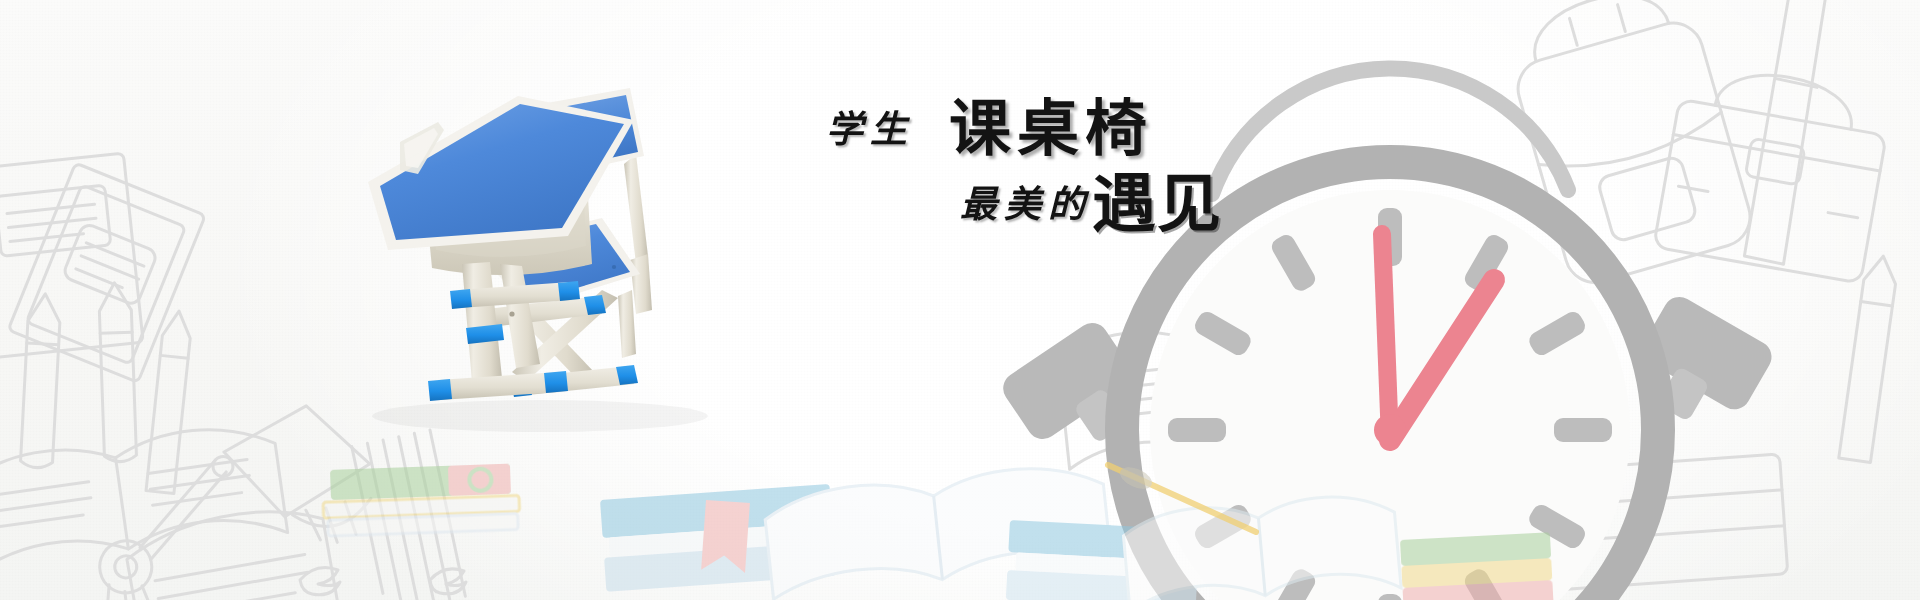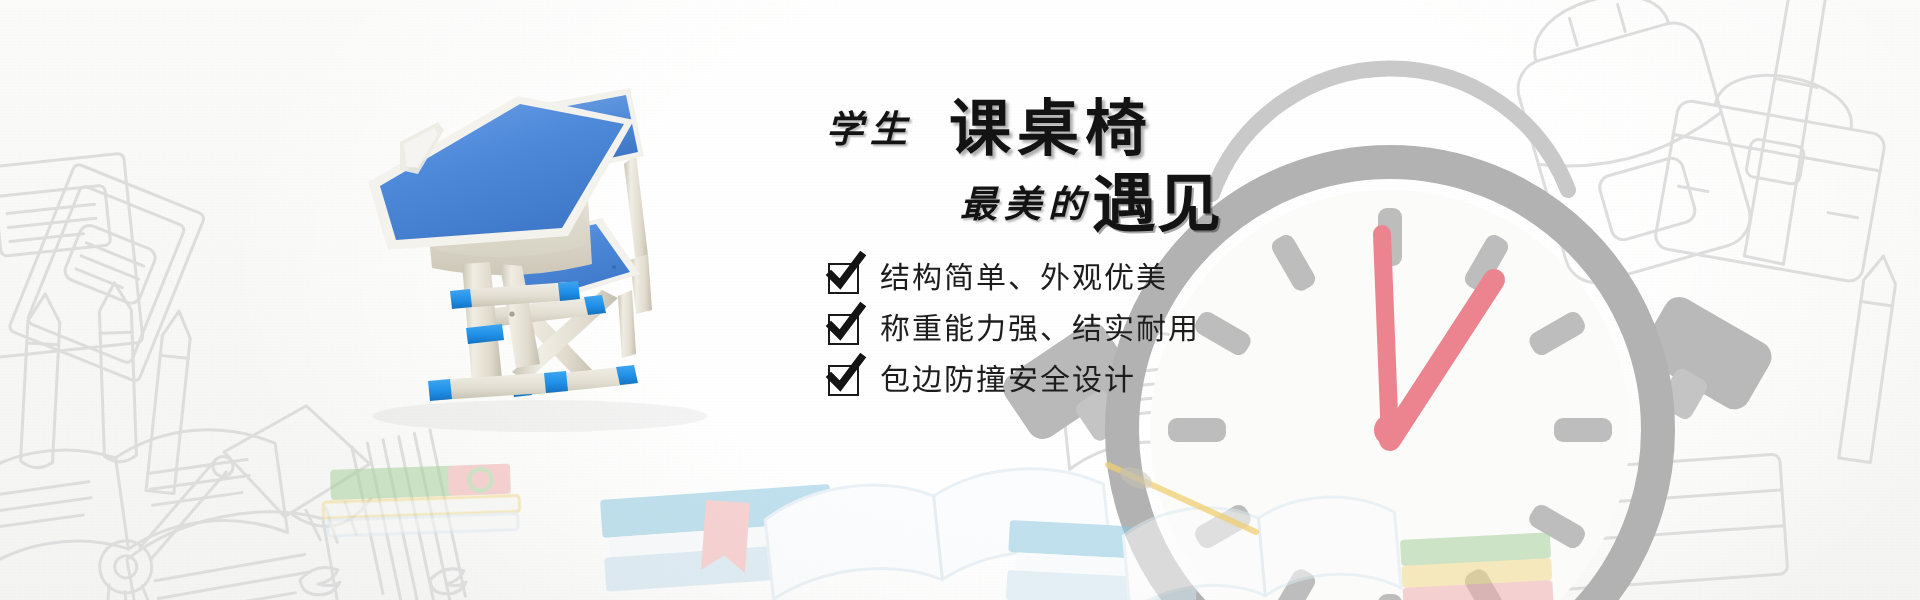--- a/index.html
+++ b/index.html
@@ -486,45 +486,15 @@
   <div class="copy">
 
     <div class="title-line title-l1">
       <span class="t-brush">学生</span><span class="t-brush-big">课桌椅</span>
     </div>
 
     <div class="title-line title-l2">
       <span class="t-brush">最美的</span><span class="t-black">遇见</span>
     </div>
 
-    <div class="features">
-
-      <div class="feature-row">
-        <span class="check-box">
-          <svg viewBox="0 0 40 40" aria-hidden="true">
-            <path d="M5 21 L14 30 L35 2" fill="none" stroke="#141414" stroke-width="7.5" stroke-linecap="square" stroke-linejoin="miter"></path>
-          </svg>
-        </span>
-        <span class="feature-text">结构简单、外观优美</span>
-      </div>
-
-      <div class="feature-row">
-        <span class="check-box">
-          <svg viewBox="0 0 40 40" aria-hidden="true">
-            <path d="M5 21 L14 30 L35 2" fill="none" stroke="#141414" stroke-width="7.5" stroke-linecap="square" stroke-linejoin="miter"></path>
-          </svg>
-        </span>
-        <span class="feature-text">称重能力强、结实耐用</span>
-      </div>
-
-      <div class="feature-row">
-        <span class="check-box">
-          <svg viewBox="0 0 40 40" aria-hidden="true">
-            <path d="M5 21 L14 30 L35 2" fill="none" stroke="#141414" stroke-width="7.5" stroke-linecap="square" stroke-linejoin="miter"></path>
-          </svg>
-        </span>
-        <span class="feature-text">包边防撞安全设计</span>
-      </div>
-
-    </div>
   </div>
 
 </div>
 
 </body></html>

